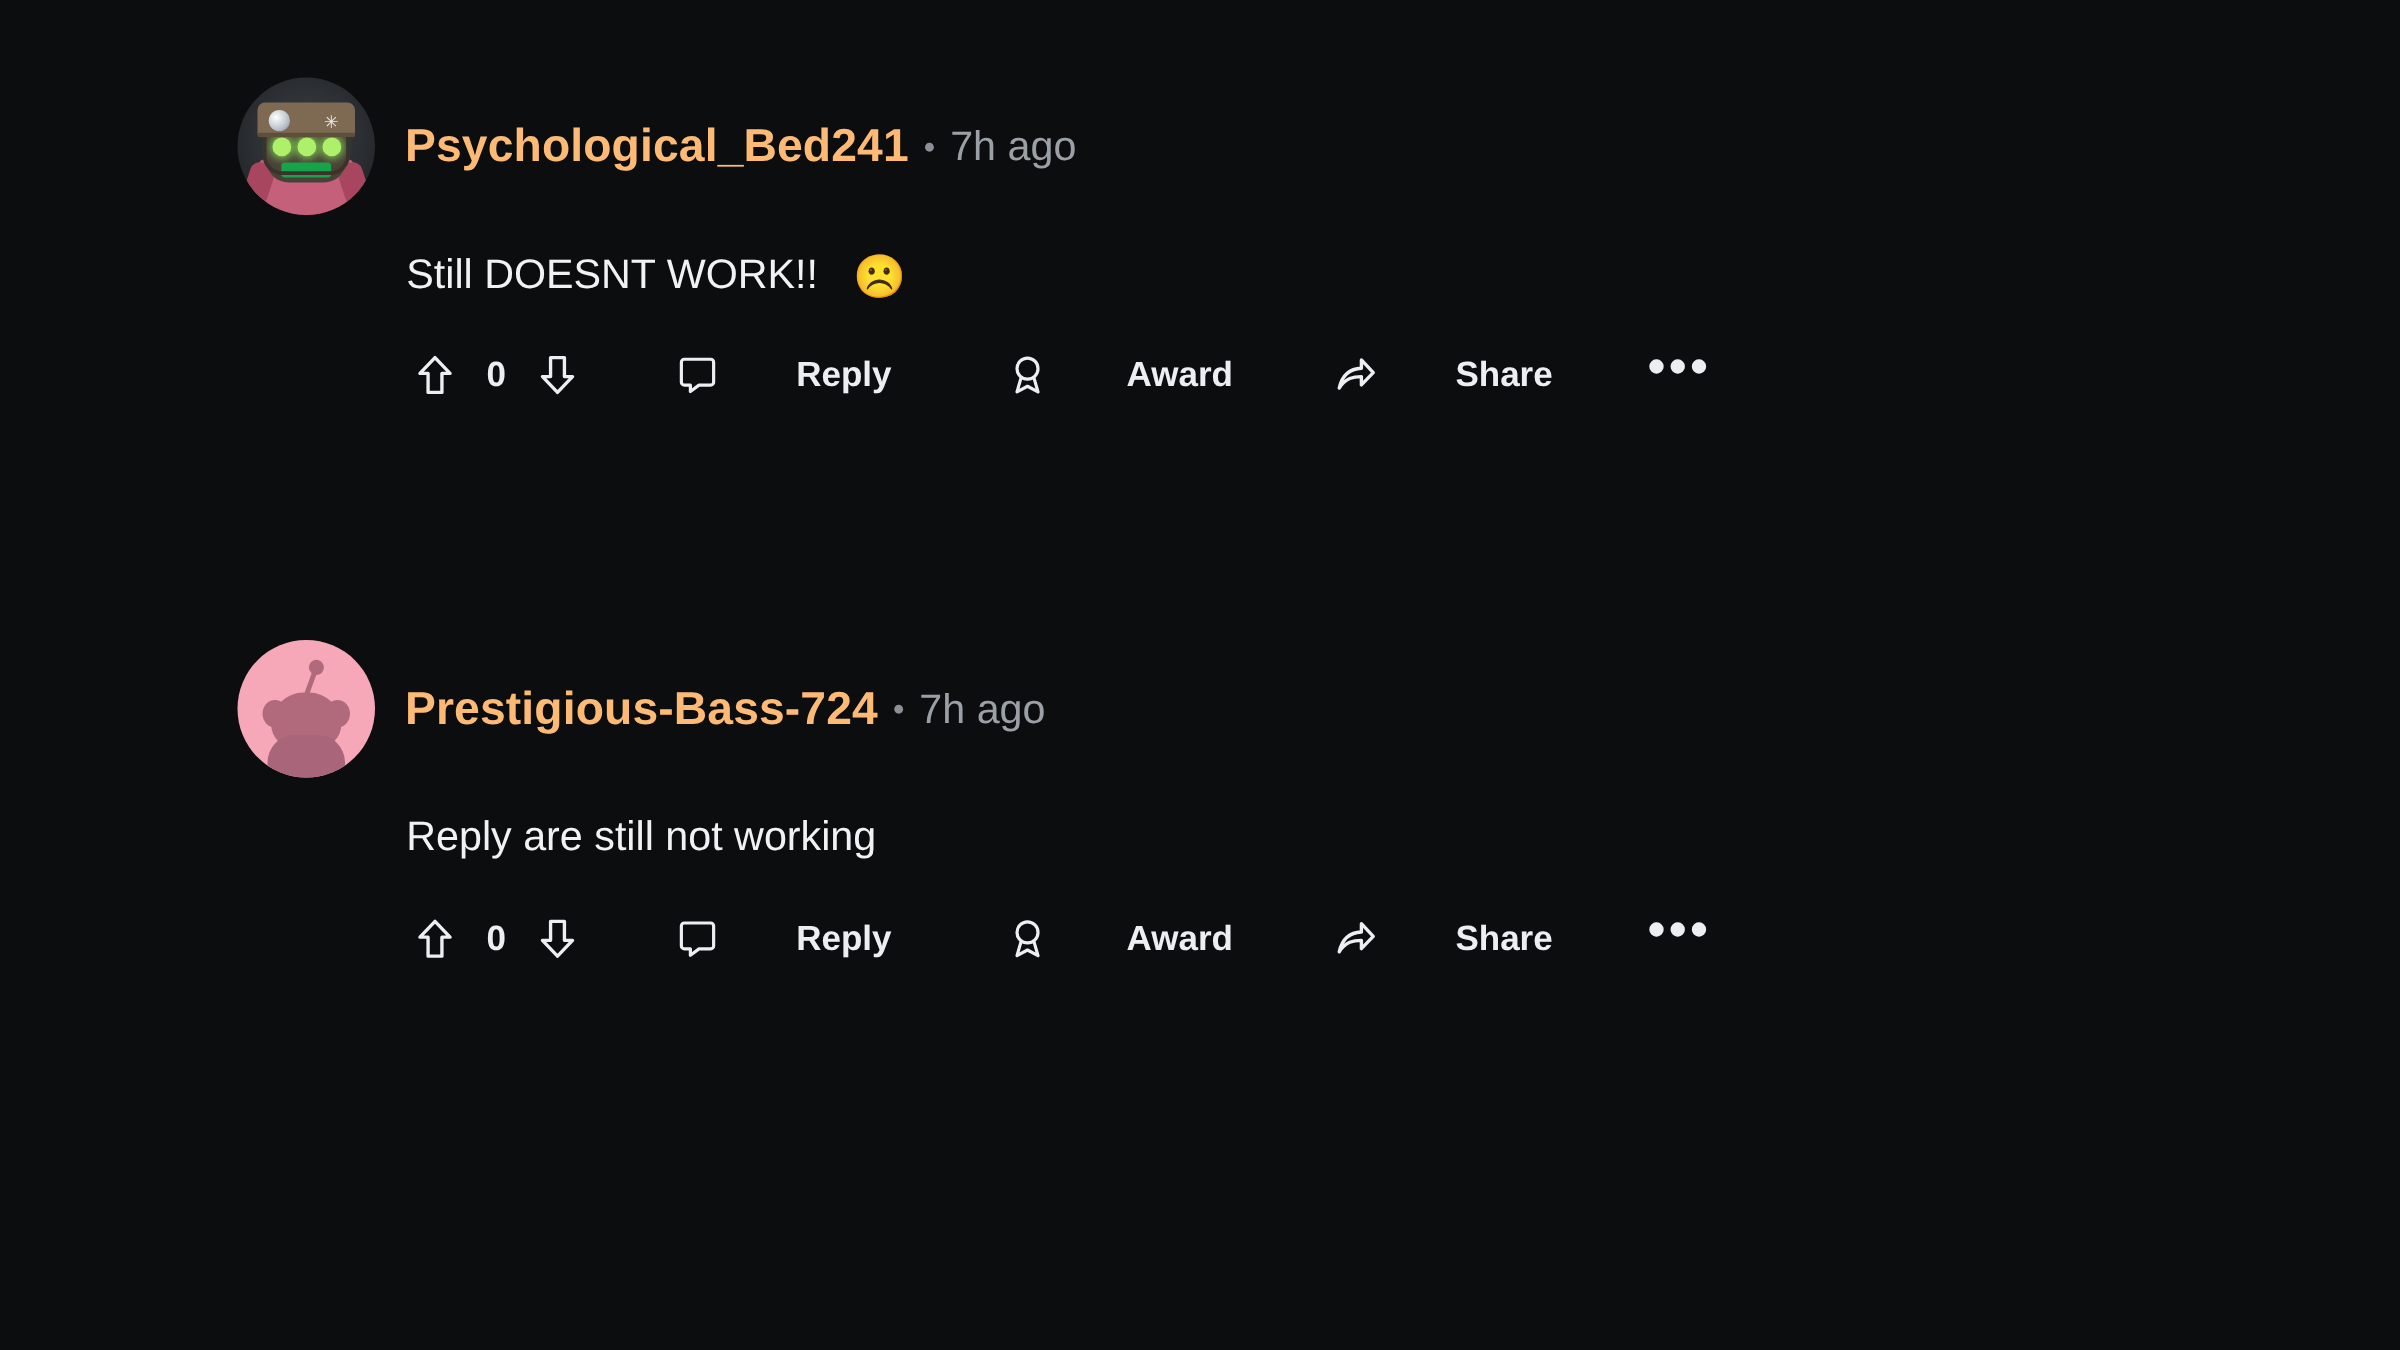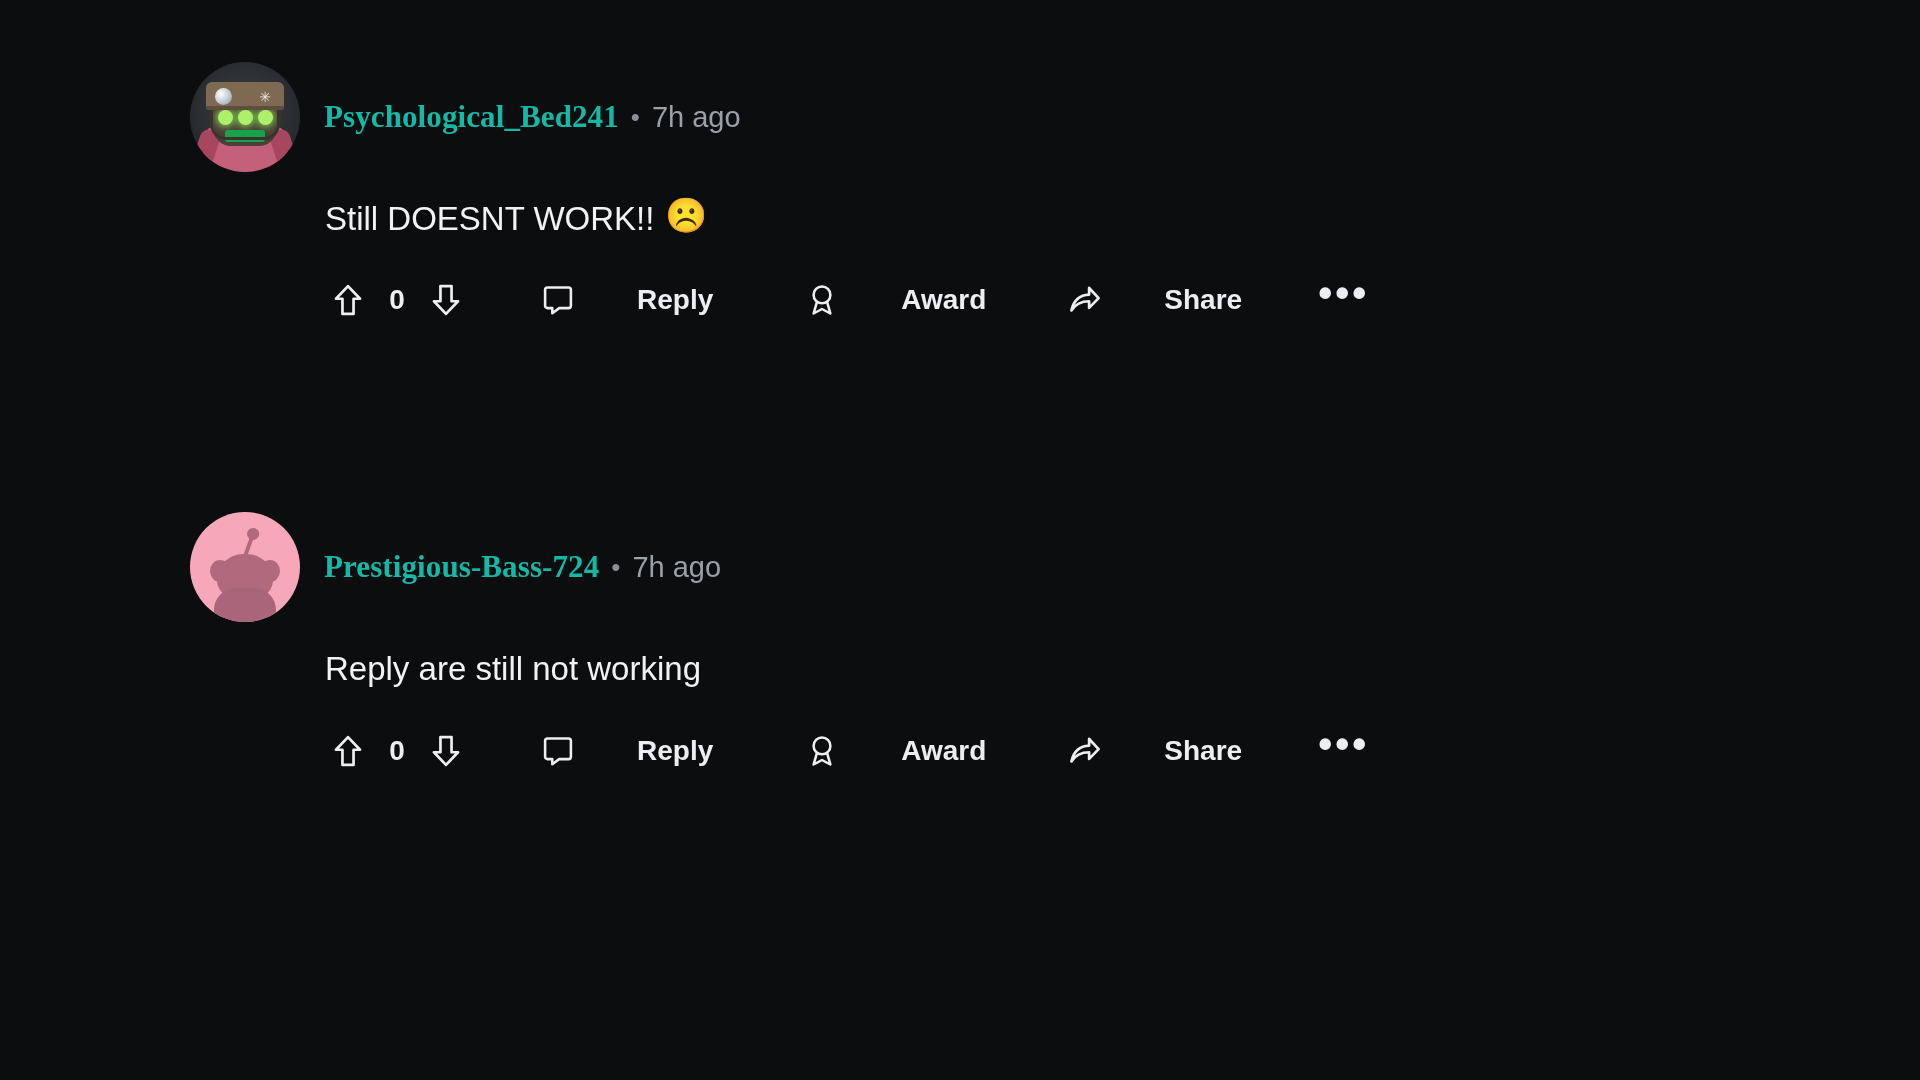--- a/index.html
+++ b/index.html
@@ -185,49 +185,48 @@
   }
 
   
   .meta {
     display: flex;
     align-items: center;
     margin-left: 24px;
     white-space: nowrap;
   }
   .username {
-    font-size: 31px;
+    font-size: 37px;
     font-weight: 700;
-    color: #14b8a6;
+    color: #fdba74;
     letter-spacing: 0.1px;
-    font-family: Liberation Serif, serif;
   }
   .dot-sep {
     color: #8c9096;
     font-size: 26px;
     margin: 0 12px;
     line-height: 1;
   }
   .timestamp {
-    font-size: 29px;
+    font-size: 33px;
     color: #9aa0a6;
     font-weight: 400;
   }
 
   
   .comment-body {
     margin-left: 135px;
     margin-top: 26px;
     font-size: 33px;
     line-height: 1.25;
     color: #f0f2f4;
     font-weight: 400;
     display: flex;
-    align-items: flex-start;
-    gap: 11px;
+    align-items: flex-end;
+    gap: 28px;
   }
   .emoji { font-size: 34px; line-height: 1; }
 
   
   .actions {
     margin-left: 135px;
     margin-top: 34px;
     display: flex;
     align-items: center;
     height: 54px;

